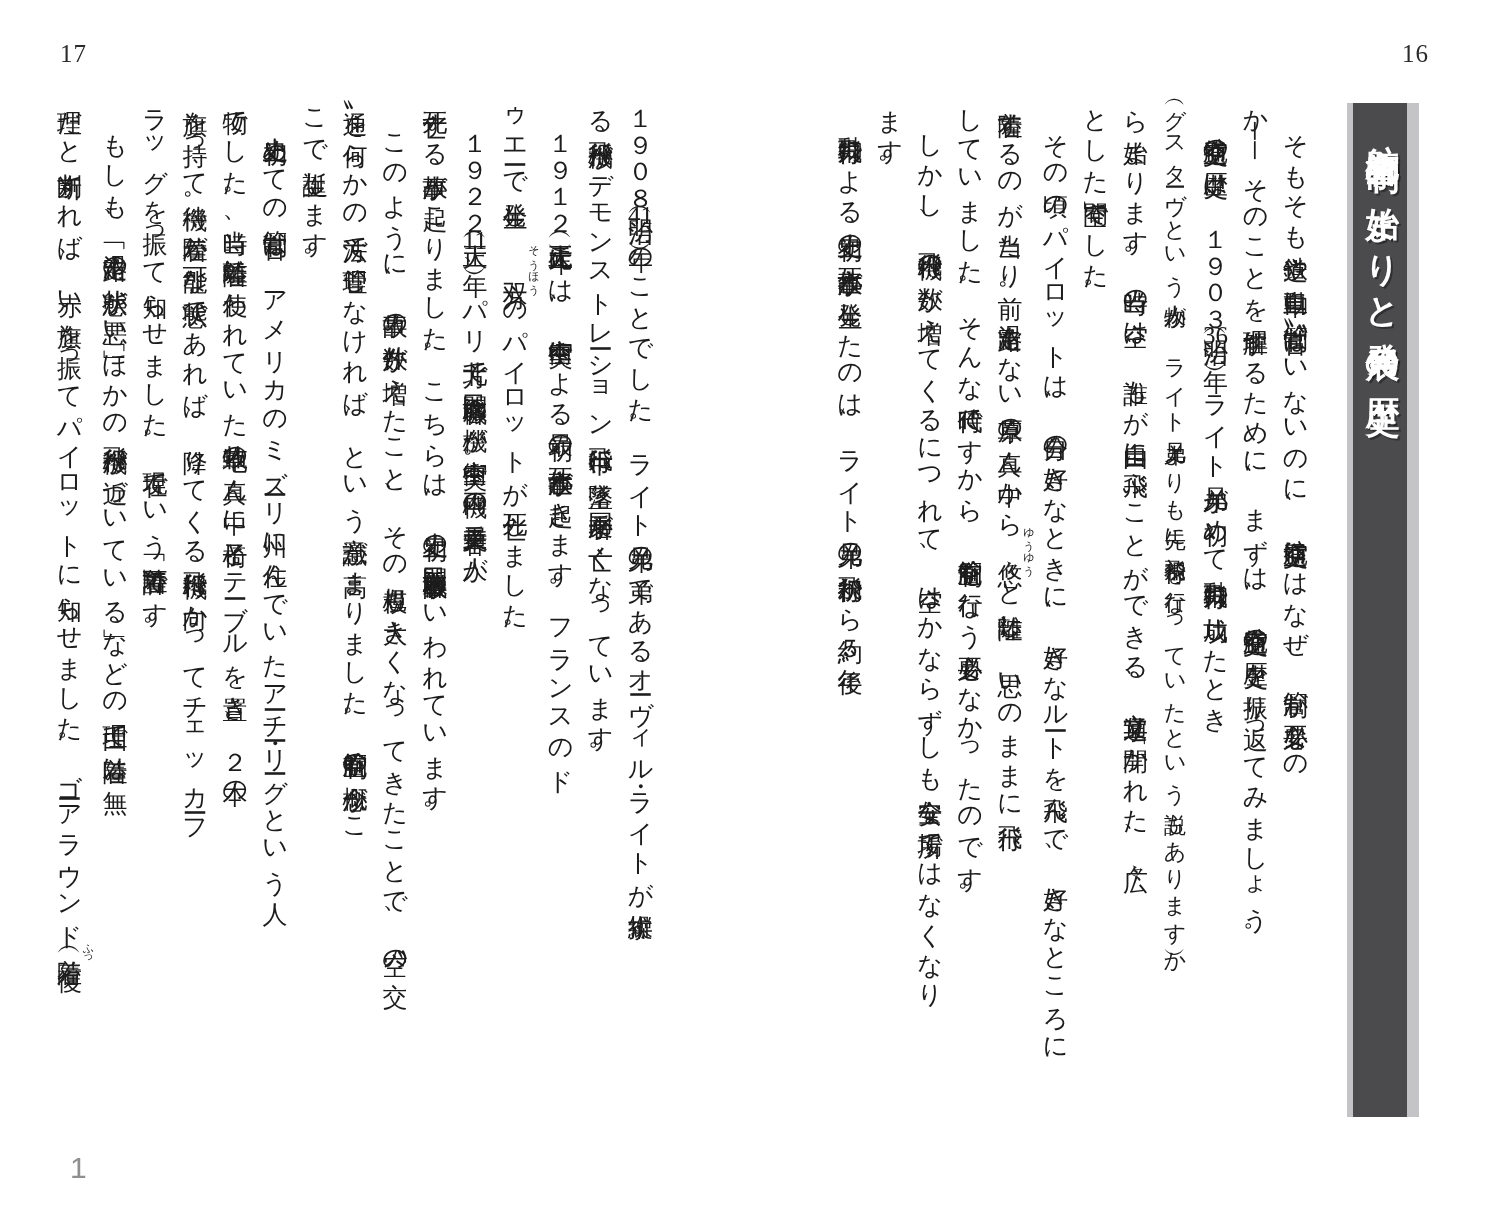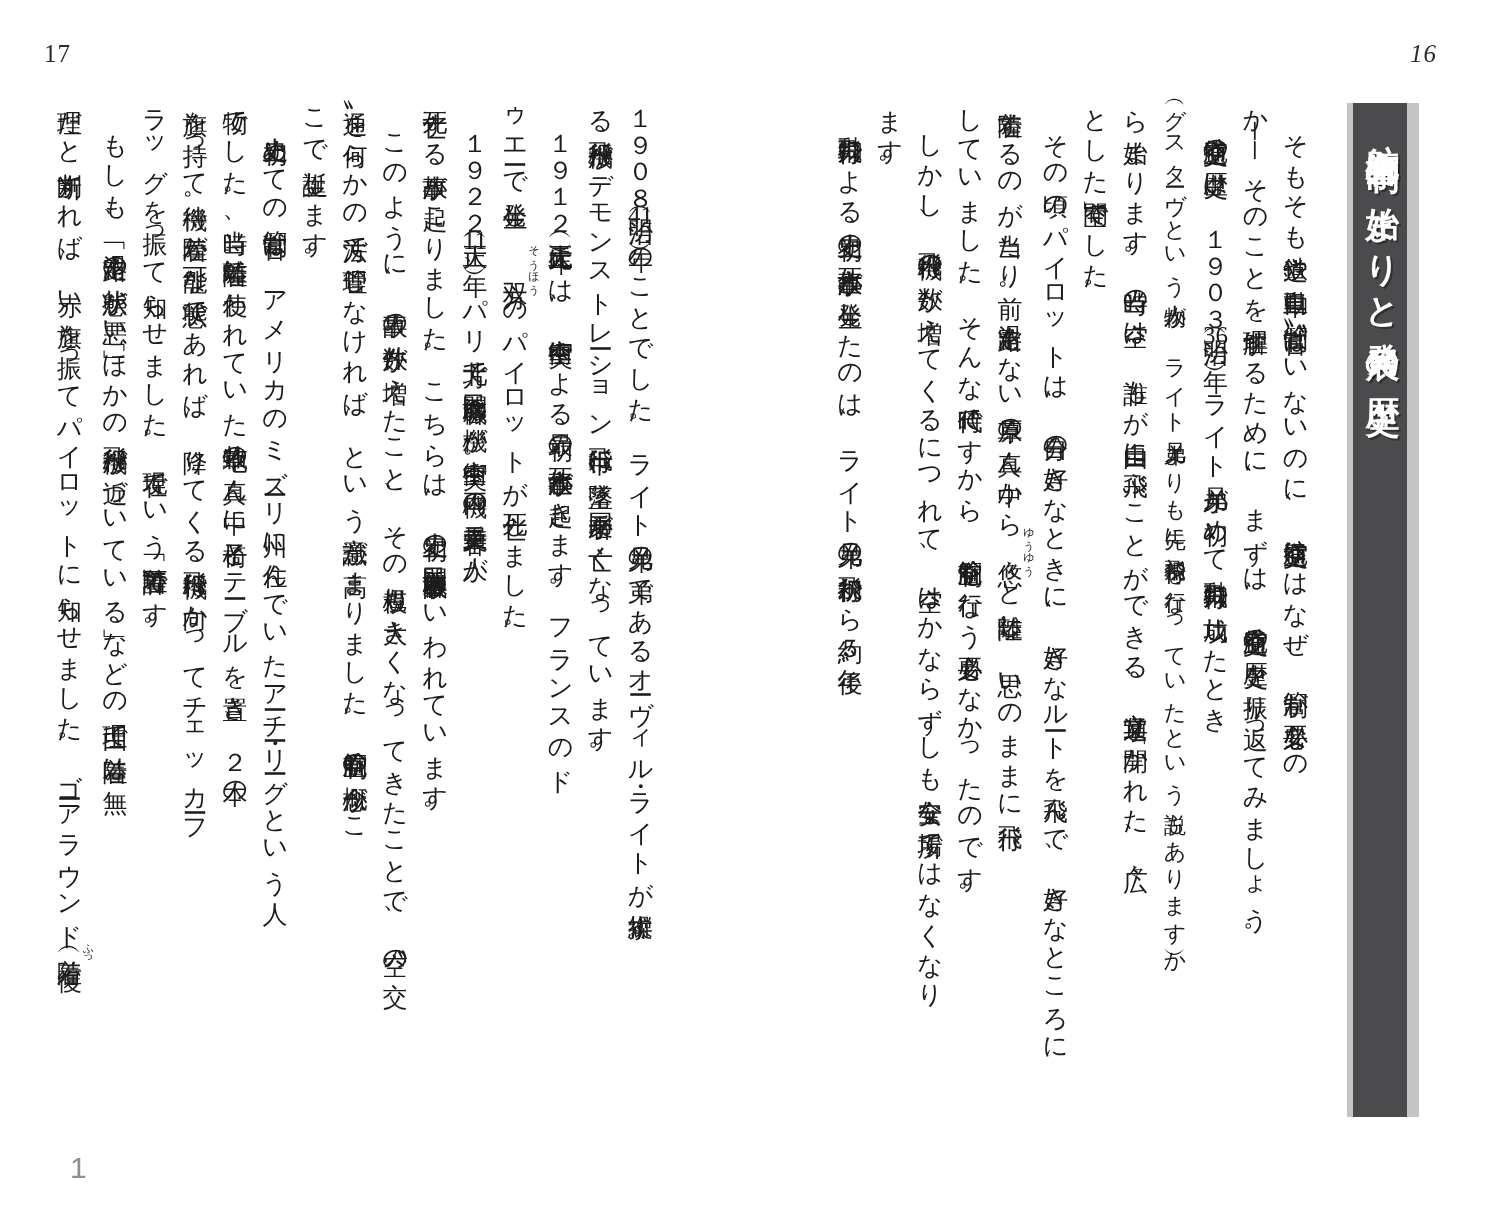--- a/index.html
+++ b/index.html
@@ -21,22 +21,22 @@
     color: var(--ink);
   }
   .page-number {
     position: absolute;
     top: 40px;
     font-size: 25px;
     letter-spacing: 1px;
     color: #2b2b2b;
     font-family: "Liberation Serif", "DejaVu Serif", serif;
   }
-  .page-number.left  { left: 44px; text-align: right; }
-  .page-number.right { right: 63px; font-style: italic; }
+  .page-number.left  { left: 60px; text-align: right; }
+  .page-number.right { right: 71px; }
 
   
   .banner {
     position: absolute;
     top: 103px;
     right: 81px;
     width: 72px;
     height: 1014px;
     background: var(--banner-light);
   }

